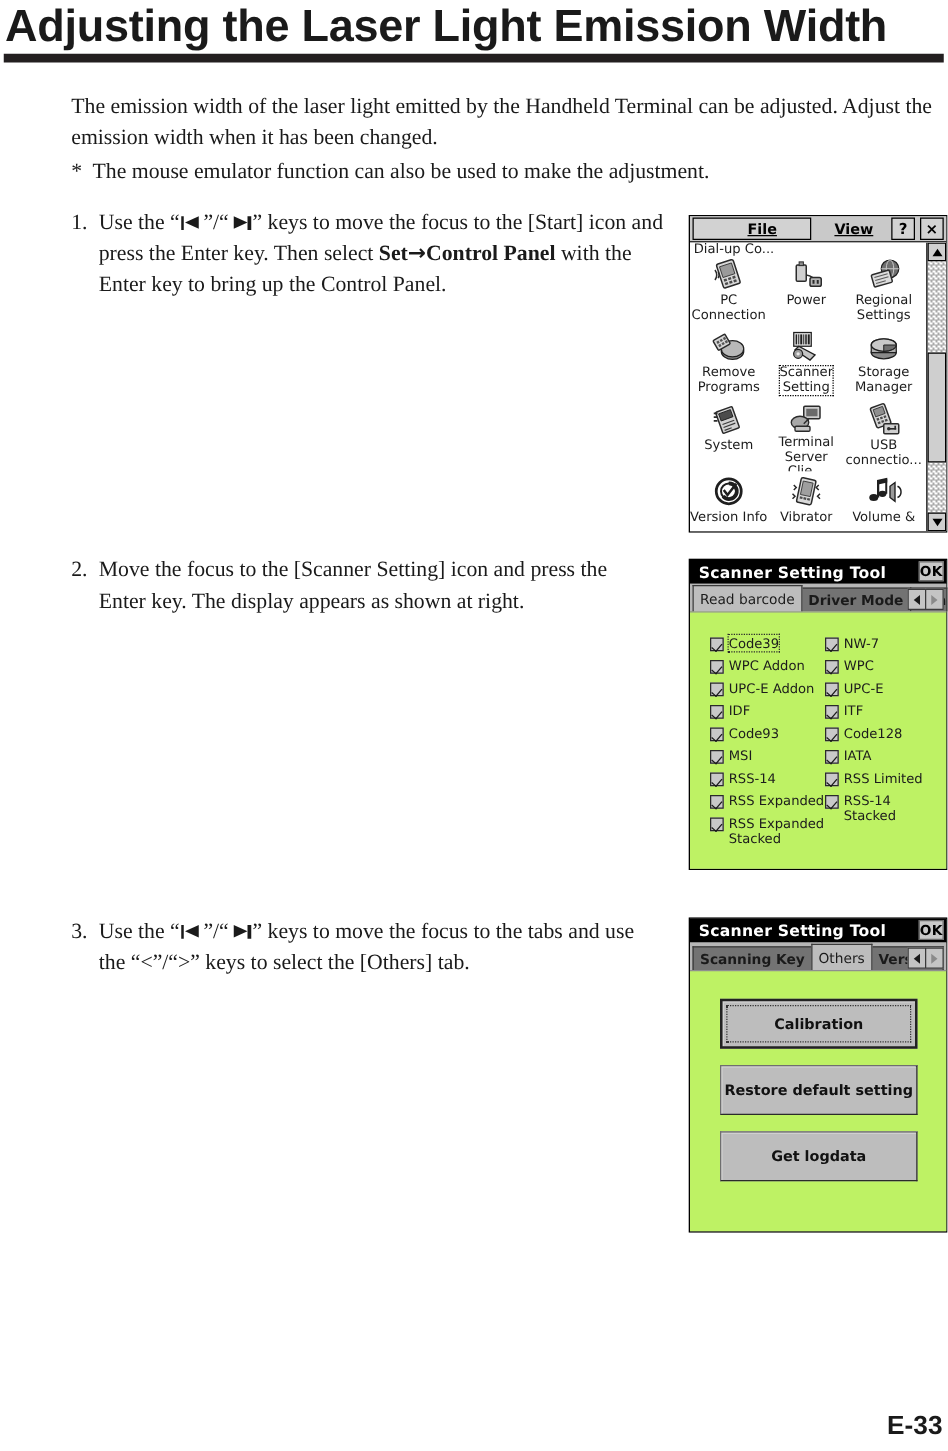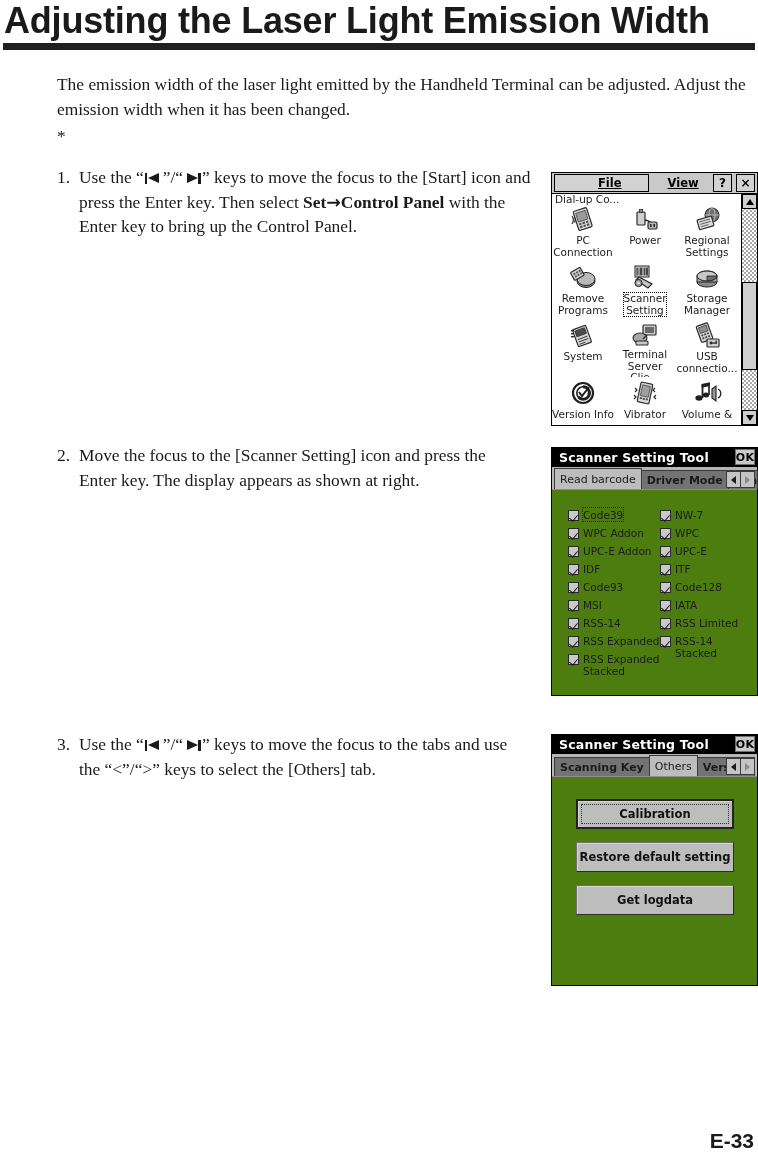--- a/index.html
+++ b/index.html
@@ -285,21 +285,21 @@
   .sst-spin i {
     display: block; width: 0; height: 0;
     border-top: 4px solid transparent;
     border-bottom: 4px solid transparent;
   }
   .sst-spin .lft i { border-right: 5px solid #1a1a1a; }
   .sst-spin .rgt i { border-left: 5px solid #8a8a8a; }
 
   .sst-page {
     position: relative;
-    background: #4d7c0f;
+    background: #bef264;
     height: calc(100% - 41px);
     border-top: 1px solid #8f8f8f;
     box-sizing: border-box;
   }
 
   
   .cb-grid {
     position: absolute;
     left: 16px; top: 18px;
     width: 180px;
@@ -337,21 +337,21 @@
 
   
   .others-btns {
     position: absolute;
     left: 24px; top: 22px;
     width: 158px;
     display: flex; flex-direction: column;
     gap: 13px;
   }
   .ce-button {
-    height: 30px;
+    height: 40px;
     background: #bdbdbd;
     border: 1px solid #6f6f6f;
     border-right-color: #2b2b2b;
     border-bottom-color: #2b2b2b;
     box-shadow: inset 1px 1px 0 #d6d6d6;
     box-sizing: border-box;
     display: flex; align-items: center; justify-content: center;
     font-size: 11.5px; font-weight: bold;
     color: #111;
     text-align: center;
@@ -385,20 +385,21 @@
 
 <div class="page-title">Adjusting the Laser Light Emission Width</div>
 <div class="title-rule"></div>
 
 <div class="intro">
   <p>The emission width of the laser light emitted by the Handheld Terminal can be adjusted. Adjust the emission width when it has been changed.</p>
 </div>
 
 <div class="note">
   <span class="star">*</span>
+  <span>The mouse emulator function can also be used to make the adjustment.</span>
 </div>
 
 <div class="step" id="step1">
   <span class="num">1.</span>
   <span class="txt"><span>Use the “</span><span class="keyglyph prev"><span class="bar"></span><span class="tri"></span></span><span>”/“</span><span class="keyglyph next"><span class="bar"></span><span class="tri"></span></span><span>” keys to move the focus to the [Start] icon and press the Enter key. Then select </span><b>Set</b><b class="arrow-r">→</b><b>Control Panel</b><span> with the Enter key to bring up the Control Panel.</span></span>
 </div>
 
 <div class="step" id="step2">
   <span class="num">2.</span>
   <span class="txt">Move the focus to the [Scanner Setting] icon and press the Enter key. The display appears as shown at right.</span>

